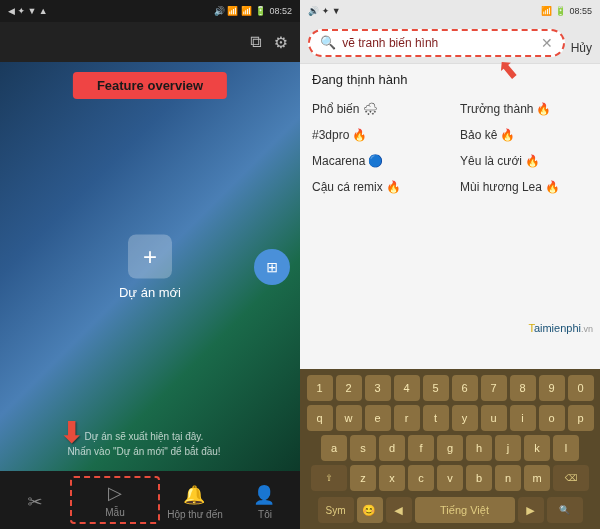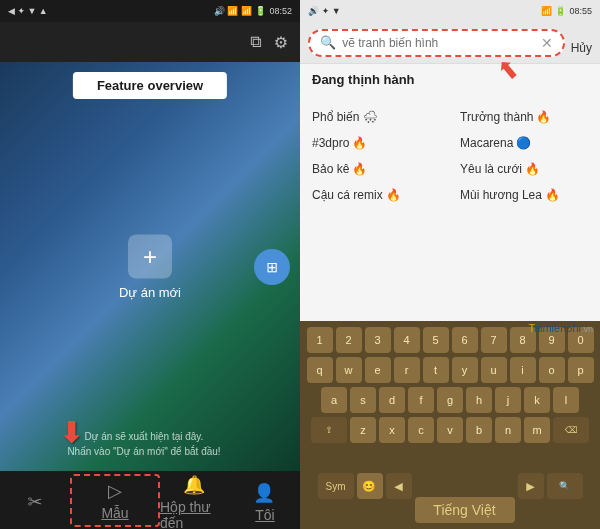--- a/index.html
+++ b/index.html
@@ -34,21 +34,21 @@
       background: #222;
       height: 40px;
     }
     .toolbar-icon { color: #bbb; font-size: 16px; cursor: pointer; }
 
     .feature-banner {
       position: absolute;
       top: 72px;
       left: 50%;
       transform: translateX(-50%);
-      background: #ffffff;
+      background: #ef4444;
       color: #1a1a1a;
       font-size: 13px;
       font-weight: bold;
       padding: 6px 24px;
       border-radius: 4px;
       z-index: 10;
       white-space: nowrap;
     }
 
     .left-main {
@@ -125,21 +125,21 @@
       flex-direction: column;
       align-items: center;
       justify-content: center;
       gap: 3px;
       cursor: pointer;
       color: #888;
       font-size: 9px;
       padding-top: 4px;
     }
     .nav-item-icon { font-size: 18px; }
-    .nav-item-label { font-size: 14px; text-decoration: underline; }
+    .nav-item-label { font-size: 10px; }
     .nav-item-mau {
       border: 2px dashed #e74c3c;
       border-radius: 4px;
       padding: 4px 8px;
     }
 
     
     .arrow-down-left {
       position: absolute;
       bottom: 80px;
@@ -184,30 +184,30 @@
       flex: 1;
       display: flex;
       align-items: center;
       background: white;
       border: 2px dashed #e74c3c;
       border-radius: 20px;
       padding: 4px 10px;
       gap: 6px;
     }
     .search-icon { color: #e74c3c; font-size: 13px; }
-    .search-input-text { color: #737373; font-size: 12px; flex: 1; }
+    .search-input-text { color: #7f1d1d; font-size: 12px; flex: 1; }
     .clear-icon { color: #999; font-size: 14px; cursor: pointer; }
     .cancel-btn { color: #333; font-size: 12px; cursor: pointer; font-weight: 500; white-space: nowrap; margin-top: 10px; }
 
     .trending-section {
       padding: 8px 12px;
       background: #f5f5f5;
       flex: 1;
     }
-    .trending-title { font-size: 13px; font-weight: bold; color: #222; margin-bottom: 20px; }
+    .trending-title { font-size: 13px; font-weight: normal; color: #222; margin-bottom: 12px; }
     .trending-grid {
       display: grid;
       grid-template-columns: 1fr 1fr;
       gap: 6px 20px;
       text-align: right;
     }
     .trending-item { display: flex; align-items: center; gap: 4px; font-size: 12px; color: #333; padding: 3px 0; cursor: pointer; }
 
     
     .keyboard {
@@ -345,24 +345,24 @@
       <div class="trending-item">
           <span>Phổ biến 🌨</span>
         </div>
       <div class="trending-item">
           <span>Trưởng thành 🔥</span>
         </div>
       <div class="trending-item">
           <span>#3dpro 🔥</span>
         </div>
       <div class="trending-item">
+          <span>Bảo kê 🔥</span>
+        </div>
+      <div class="trending-item">
           <span>Macarena 🔵</span>
-        </div>
-      <div class="trending-item">
-          <span>Bảo kê 🔥</span>
         </div>
       <div class="trending-item">
           <span>Yêu là cưới 🔥</span>
         </div>
       <div class="trending-item">
           <span>Cậu cá remix 🔥</span>
         </div>
       <div class="trending-item">
           <span>Mùi hương Lea 🔥</span>
         </div>
@@ -423,18 +423,18 @@
       <div class="key">b</div>
       <div class="key">n</div>
       <div class="key">m</div>
       <div class="key key-special">⌫</div>
     </div>
 
     <div class="keyboard-bottom">
       <div class="key key-special" style="width:36px; font-size:10px;">Sym</div>
       <div class="key">😊</div>
       <div class="key key-action">◀</div>
-      <div class="key key-space" style="font-size:14px; color:#e0cc80;margin-top:48px;">Tiếng Việt</div>
+      <div class="key key-space" style="font-size:11px; color:#e0cc80;">Tiếng Việt</div>
       <div class="key key-action">▶</div>
       <div class="key key-special">🔍</div>
     </div>
   </div>
 </div>
 
 </body></html>

